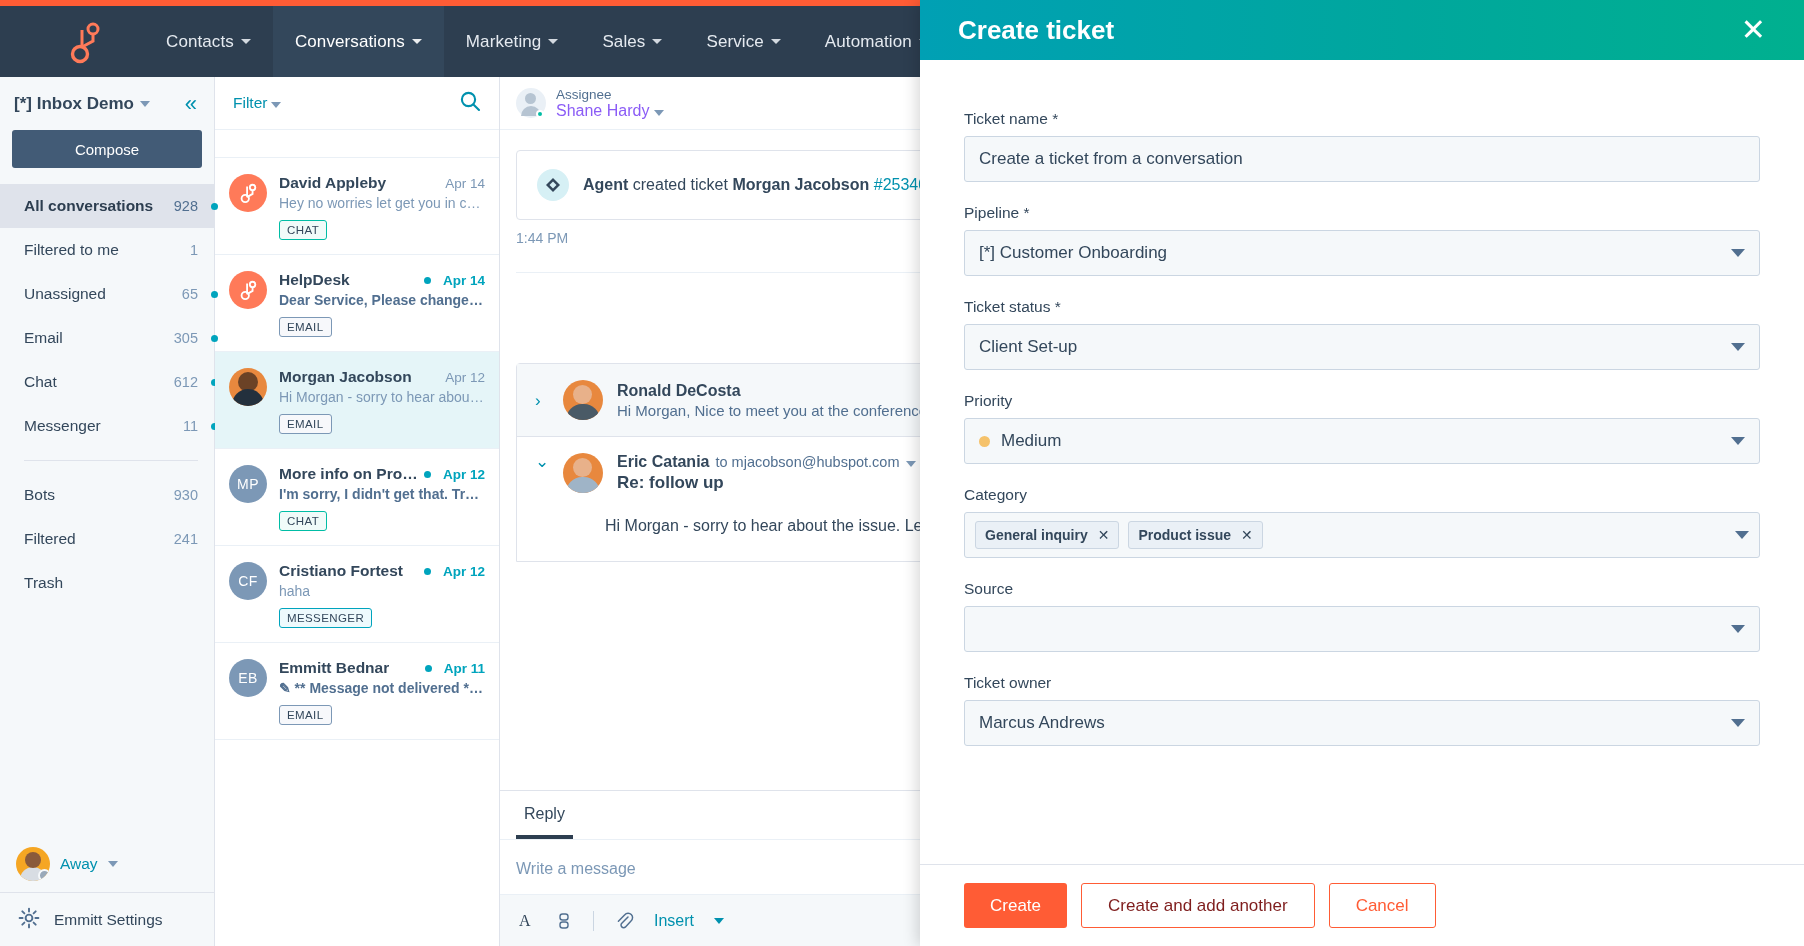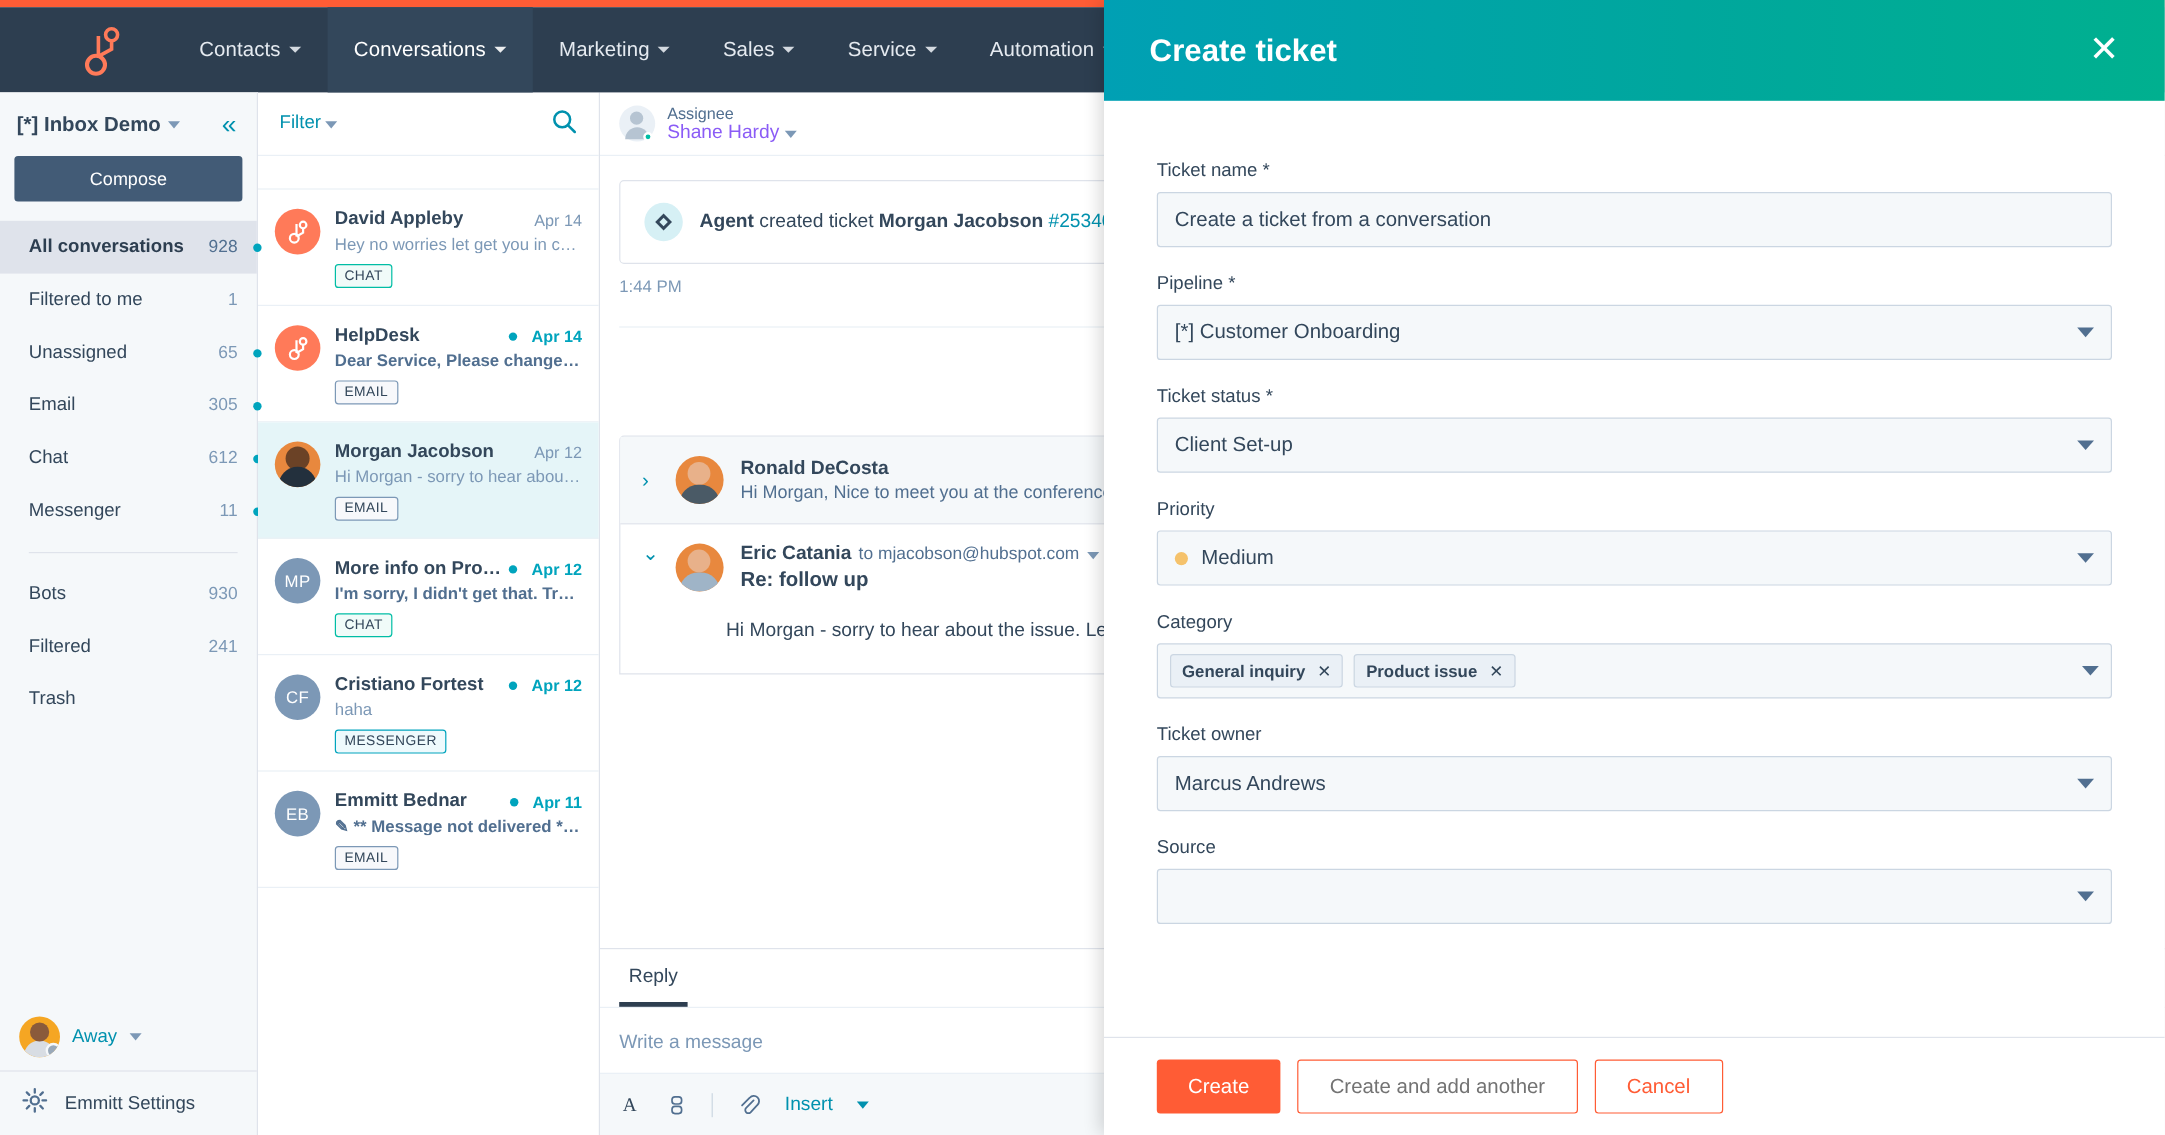--- a/index.html
+++ b/index.html
@@ -182,21 +182,21 @@
   .insert-link { color: #0091ae; font-size: 16px; cursor: pointer; display:flex;
      align-items:center; gap:20px;}
 
   
   .modal {
     position: absolute; right: 0; top: 0; width: 884px; height: 946px;
     background: #fff; box-shadow: -3px 0 14px rgba(0,0,0,.16);
     display: flex; flex-direction: column; z-index: 20;
   }
   .modal-head {
-    height: 84px; background: linear-gradient(90deg,#00a0b4 0%, #00a79d 55%, #00b08f 100%);
+    height: 60px; background: linear-gradient(90deg,#00a0b4 0%, #00a79d 55%, #00b08f 100%);
     display: flex; align-items: center; padding: 0 38px; flex: none;
   }
   .modal-title { color: #fff; font-size: 26px; font-weight: bold; }
   .modal-close { margin-left: auto; color: #fff; font-size: 30px; line-height: 1;
      cursor: pointer; font-weight: 300;}
   .modal-body { flex: 1; padding: 50px 44px 0 44px; overflow: hidden; }
   .field { margin-bottom: 22px; }
   .field-label { font-size: 15.5px; color: #33475b; margin-bottom: 8px; }
   .control {
     height: 46px; background: #f5f8fa; border: 1px solid #cbd6e2; border-radius: 3px;
@@ -214,21 +214,21 @@
      display:flex; align-items:center; gap:10px; margin-right: 9px;}
   .chip .x { font-weight: normal; font-size: 14px; cursor: pointer; color:#33475b;}
   .control.tags { padding: 0 10px; }
   .modal-foot {
     border-top: 1px solid #dfe3eb; padding: 18px 44px; display: flex; gap: 14px;
     background: #fff; flex: none; margin-top: 43px;
   }
   .btn { height: 45px; border-radius: 3px; display: flex; align-items: center;
      justify-content: center; font-size: 17px; cursor: pointer; padding: 0 26px; }
   .btn-primary { background: #ff5c35; color: #fff; }
-  .btn-secondary { background: #fff; border: 1px solid #ff5c35; color: #737373; }
+  .btn-secondary { background: #fff; border: 1px solid #ff5c35; color: #7f1d1d; }
   .btn-tertiary { background: #fff; border: 1px solid #ff5c35; color: #ff5c35; }
 </style>
 </head>
 <body>
 
 <div class="app">
 
   <div class="orange-strip"></div>
   <div class="navbar">
     <div class="hs-logo">
@@ -605,34 +605,34 @@
           </span>
           <span class="chip">
             <span>Product issue</span>
             <span class="x">✕</span>
           </span>
           <i class="sel-caret"></i>
         </div>
       </div>
 
       <div class="field">
+        <div class="field-label">Source</div>
+        <div class="control">
+          <span></span>
+          <i class="sel-caret"></i>
+        </div>
+      </div>
+
+      <div class="field">
         <div class="field-label">Ticket owner</div>
         <div class="control">
           <span>Marcus Andrews</span>
           <i class="sel-caret"></i>
         </div>
       </div>
-
-      <div class="field">
-        <div class="field-label">Source</div>
-        <div class="control">
-          <span></span>
-          <i class="sel-caret"></i>
-        </div>
-      </div>
     </div>
 
     <div class="modal-foot">
       <div class="btn btn-primary">Create</div>
       <div class="btn btn-secondary">Create and add another</div>
       <div class="btn btn-tertiary">Cancel</div>
     </div>
   </div>
 
 </div>

